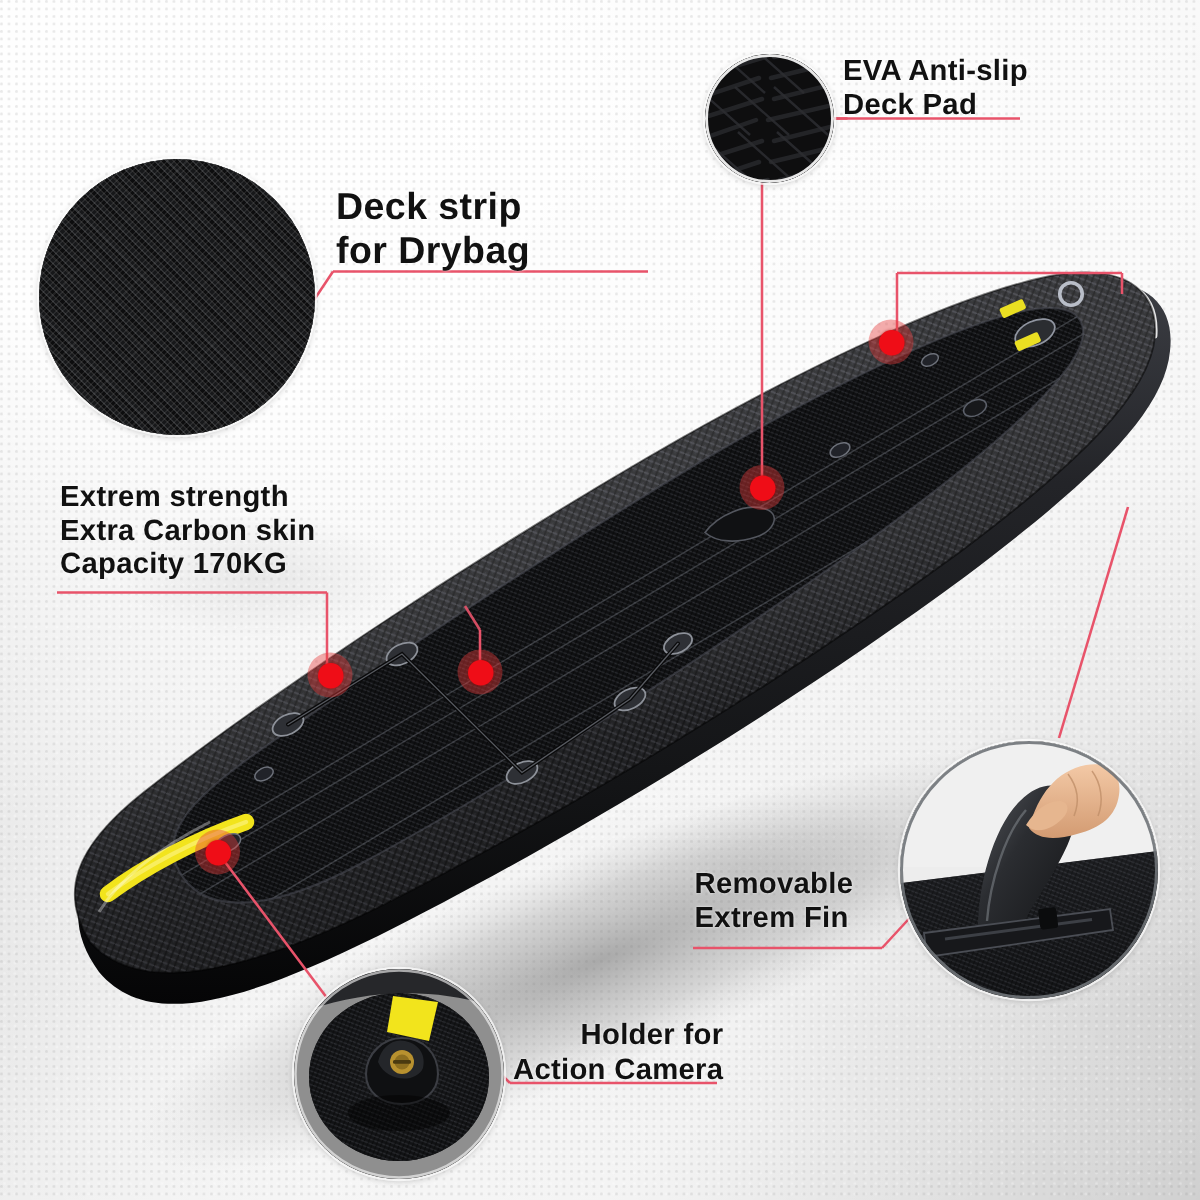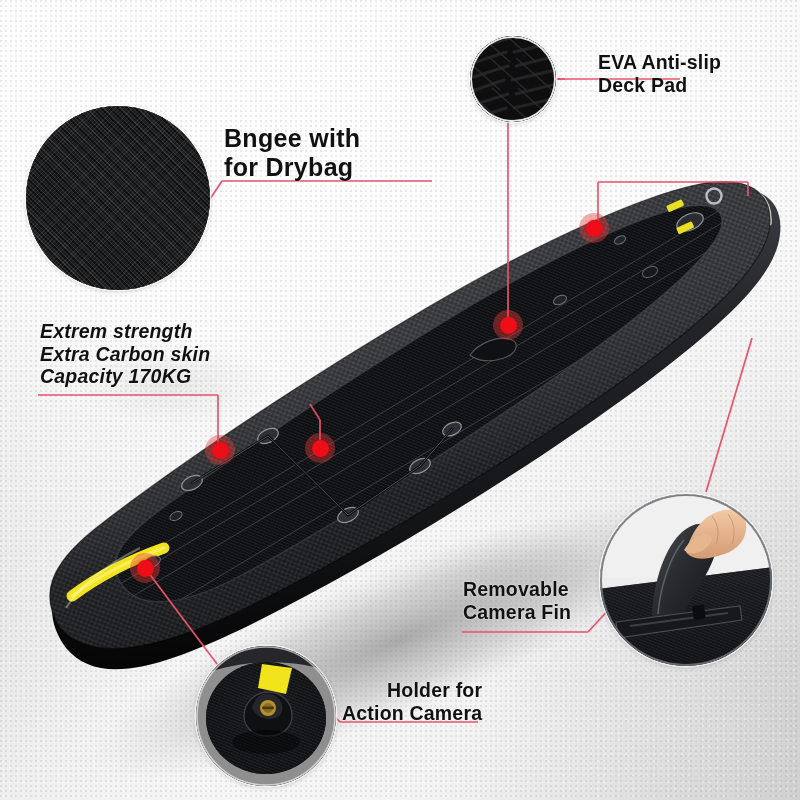--- a/index.html
+++ b/index.html
@@ -507,30 +507,30 @@
       <circle cx="70" cy="70" r="69" fill="none" stroke="#ffffff" stroke-width="1.6" opacity=".6"></circle>
     </svg>
   </div>
 
   <div class="dot" style="left:320px; top:448px;"></div>
   <div class="dot" style="left:220px; top:450px;"></div>
   <div class="dot" style="left:508px; top:325px;"></div>
   <div class="dot" style="left:594px; top:228px;"></div>
   <div class="dot" style="left:145px; top:568px;"></div>
 
-  <div class="label big" style="left:224px; top:124px;">Bngee with
+  <div class="label big" style="left:224px; top:124px;">Deck strip
 for Drybag</div>
 
-  <div class="label std" style="left:562px; top:51px;margin-left:36px;">EVA Anti-slip
+  <div class="label std" style="left:562px; top:36px;">EVA Anti-slip
 Deck Pad</div>
 
 
-  <div class="label std" style="left:40px; top:320px;font-style:italic;">Extrem strength
+  <div class="label std" style="left:40px; top:320px;">Extrem strength
 Extra Carbon skin
 Capacity 170KG</div>
 
   <div class="label std" style="left:463px; top:578px;">Removable
-Camera Fin</div>
+Extrem Fin</div>
 
   <div class="label std" style="left:342px; top:679px;text-align:right;">Holder for
 Action Camera</div>
 
 </div>
 
 </body></html>

